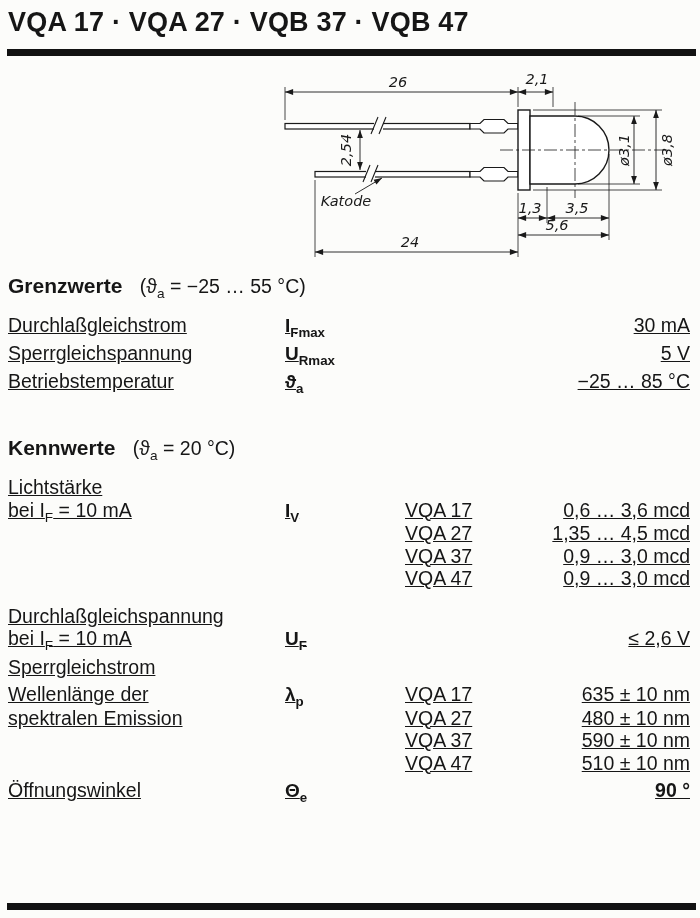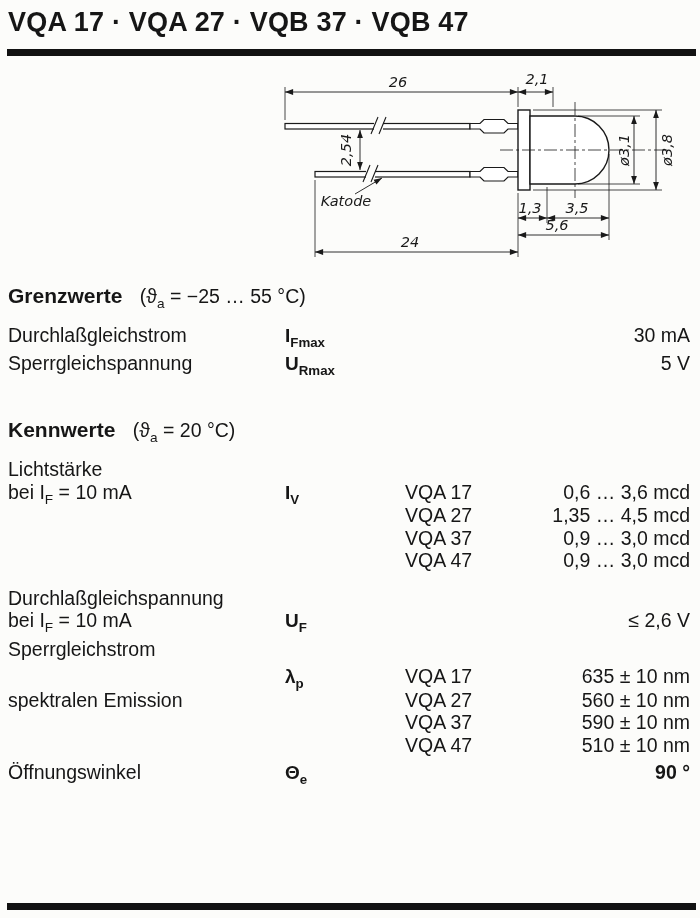--- a/index.html
+++ b/index.html
@@ -12,27 +12,27 @@
     margin:0;padding:7px 0 0 8px;
     font-size:27px;font-weight:700;letter-spacing:0.2px;
   }
   .rule-top{height:7px;background:#121212;margin:11px 4px 0 7px;}
   .rule-bottom{position:absolute;left:7px;right:4px;bottom:8px;height:7px;background:#121212;}
   .drawing{display:block;margin-top:2px;}
   .sect-head{padding-left:8px;line-height:25px;}
   .sect-head .h{font-weight:700;font-size:21px;}
   .sect-head .cond{font-size:19.5px;margin-left:13px;}
   sub{font-size:70%;line-height:0;}
-  .sect-grenz{margin-top:20px;}
+  .sect-grenz{margin-top:10px;}
   .sect-kenn{margin-top:42px;}
   .rows{margin-top:14px;}
   .param{margin-bottom:5px;}
   .prow{
     display:grid;grid-template-columns:285px 120px 92px 1fr;
-    font-size:19.5px;line-height:23px;align-items:baseline;
+    font-size:19.5px;line-height:23px;align-items:baseline;text-decoration:underline;
   }
   .sect-kenn .prow{line-height:22.5px;}
   .prow .name{grid-column:1;padding-left:8px;}
   .prow .sym{grid-column:2;font-weight:700;font-size:19px;}
   .prow .type{grid-column:3;}
   .prow .val{grid-column:4;text-align:right;padding-right:10px;white-space:nowrap;}
   .prow .val.wide{grid-column:3 / 5;text-align:right;}
   .val.bold{font-weight:700;}
   .gap-md{}
   .gap-sm{margin-top:4px;}
@@ -137,20 +137,27 @@
           <span class="val wide">30 mA</span>
         </div>
       </div>
       <div class="param">
         <div class="prow">
           <span class="name">Sperrgleichspannung</span>
           <span class="sym"><span>U</span><sub>Rmax</sub></span>
           <span class="val wide">5 V</span>
         </div>
       </div>
+      <div class="param">
+        <div class="prow">
+          <span class="name">Betriebstemperatur</span>
+          <span class="sym"><span>ϑ</span><sub>a</sub></span>
+          <span class="val wide">−25 … 85 °C</span>
+        </div>
+      </div>
     </div>
   </section>
 
   <section class="sect-kenn">
     <div class="sect-head">
       <span class="h">Kennwerte</span>
       <span class="cond"><span>(ϑ</span><sub>a</sub><span> = 20 °C)</span></span>
     </div>
     <div class="rows">
 
@@ -190,28 +197,29 @@
       </div>
 
       <div class="param gap-sm">
         <div class="prow">
             <span class="name">Sperrgleichstrom</span>
           </div>
       </div>
 
       <div class="param gap-sm">
         <div class="prow">
+          <span class="name">Wellenlänge der</span>
           <span class="sym"><span>λ</span><sub>p</sub></span>
           <span class="type">VQA 17</span>
           <span class="val">635 ± 10 nm</span>
         </div>
         <div class="prow">
           <span class="name">spektralen Emission</span>
           <span class="type">VQA 27</span>
-          <span class="val">560 ± 10 nm</span>
+          <span class="val">480 ± 10 nm</span>
         </div>
         <div class="prow">
           <span class="type">VQA 37</span>
           <span class="val">590 ± 10 nm</span>
         </div>
         <div class="prow">
           <span class="type">VQA 47</span>
           <span class="val">510 ± 10 nm</span>
         </div>
       </div>

